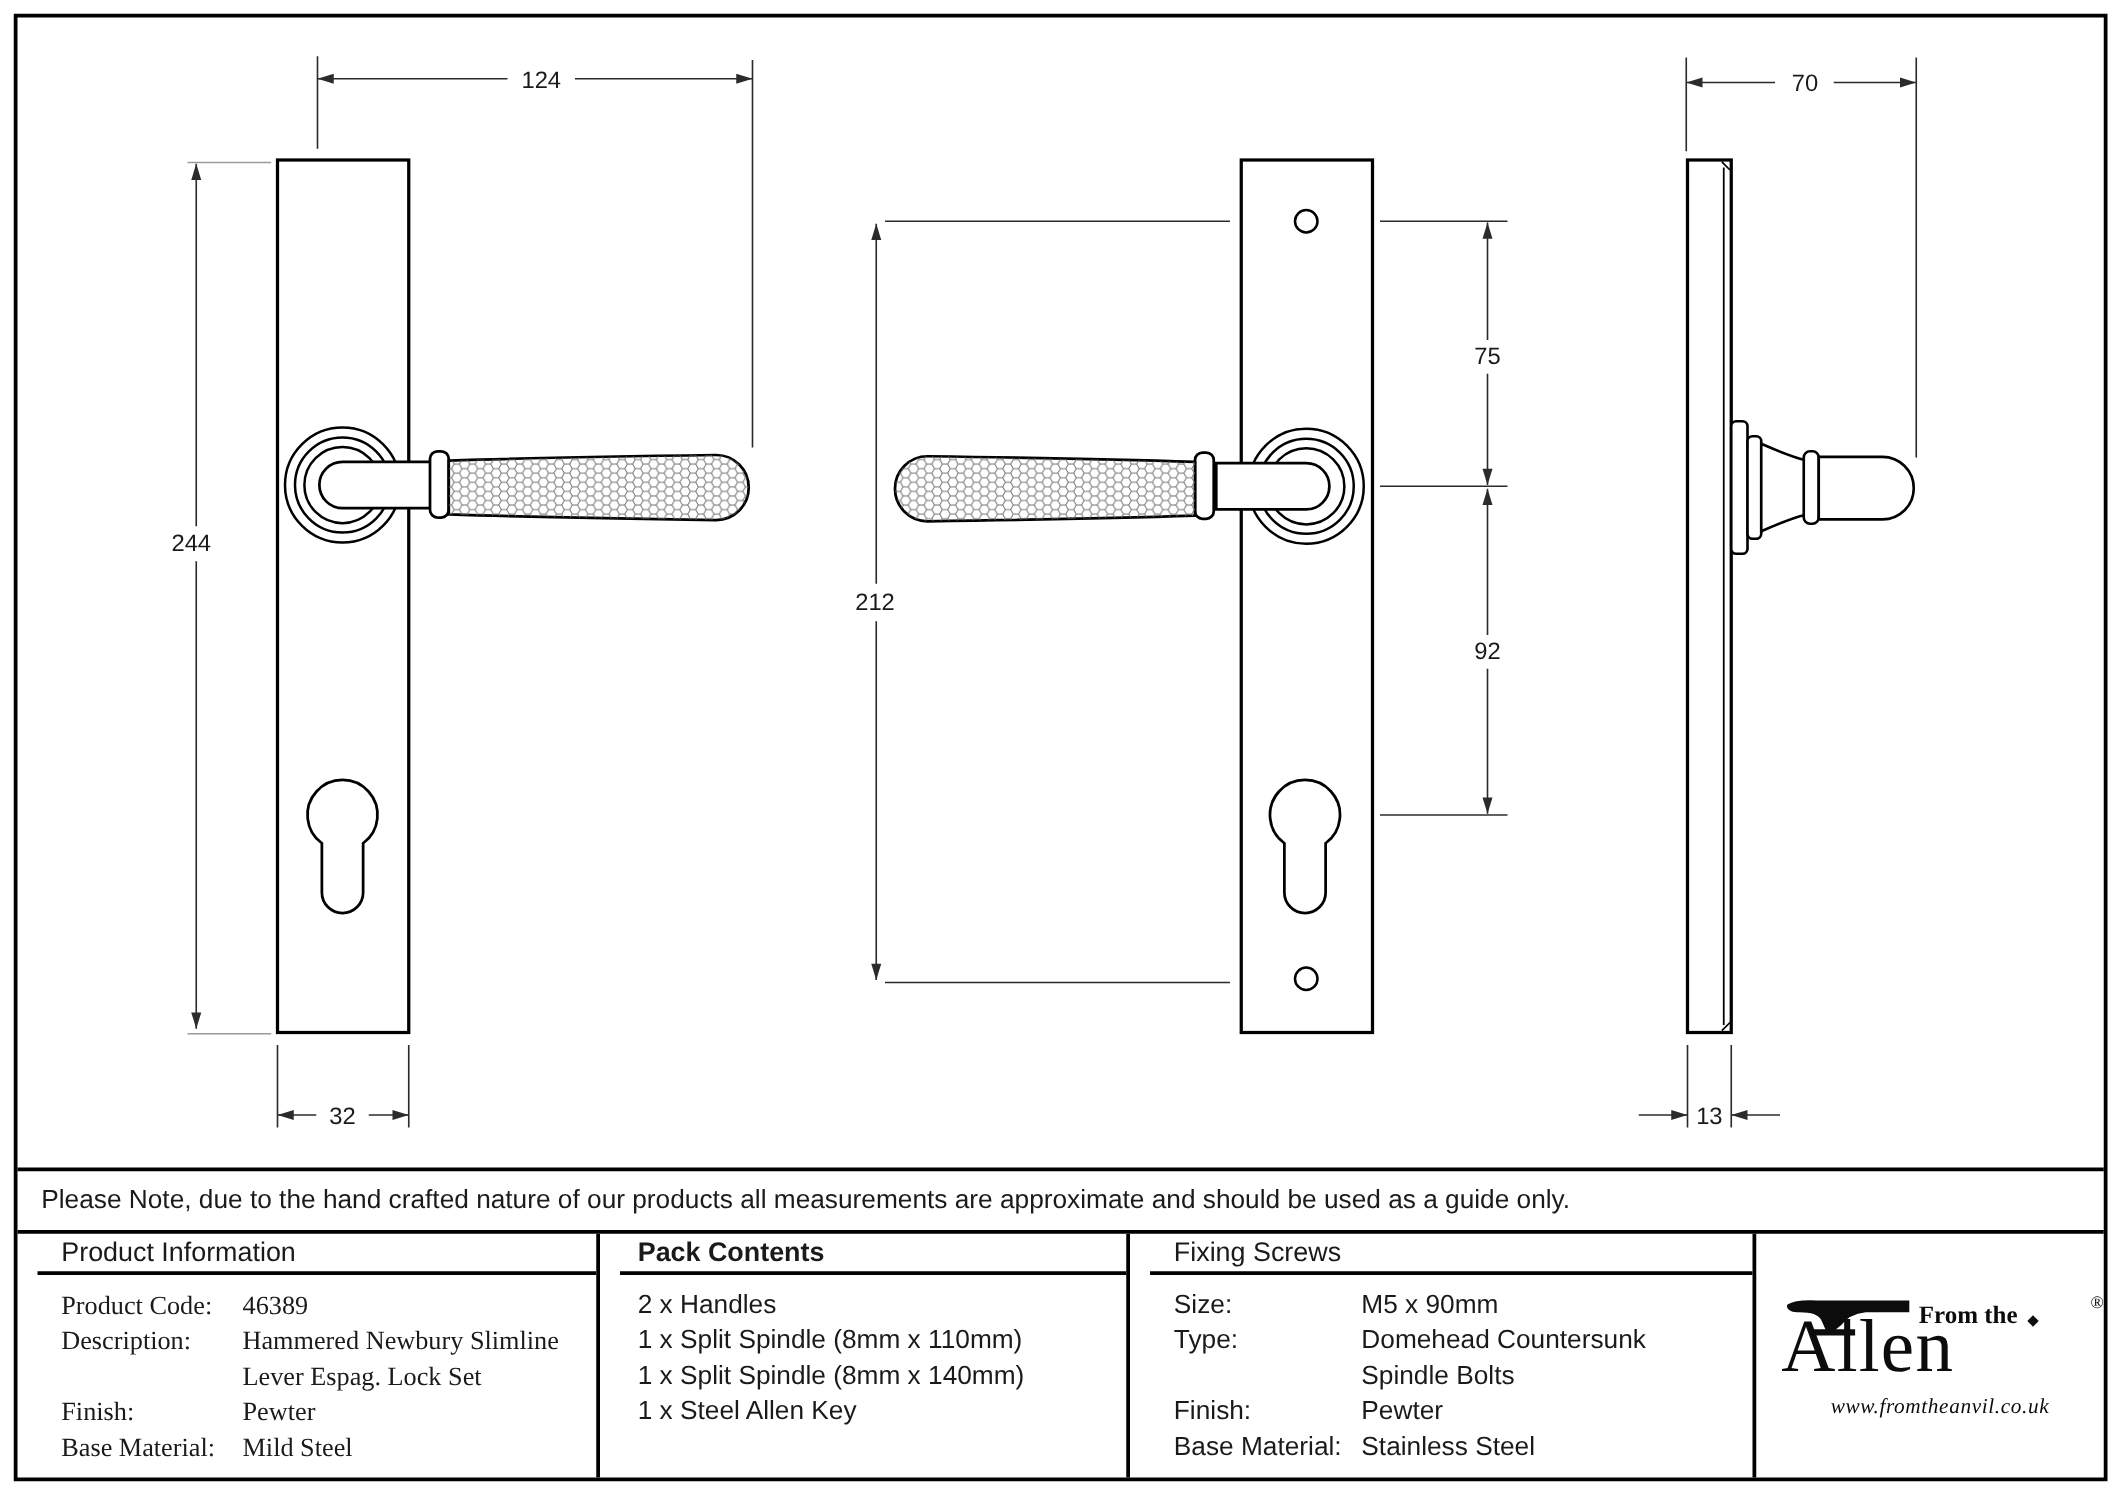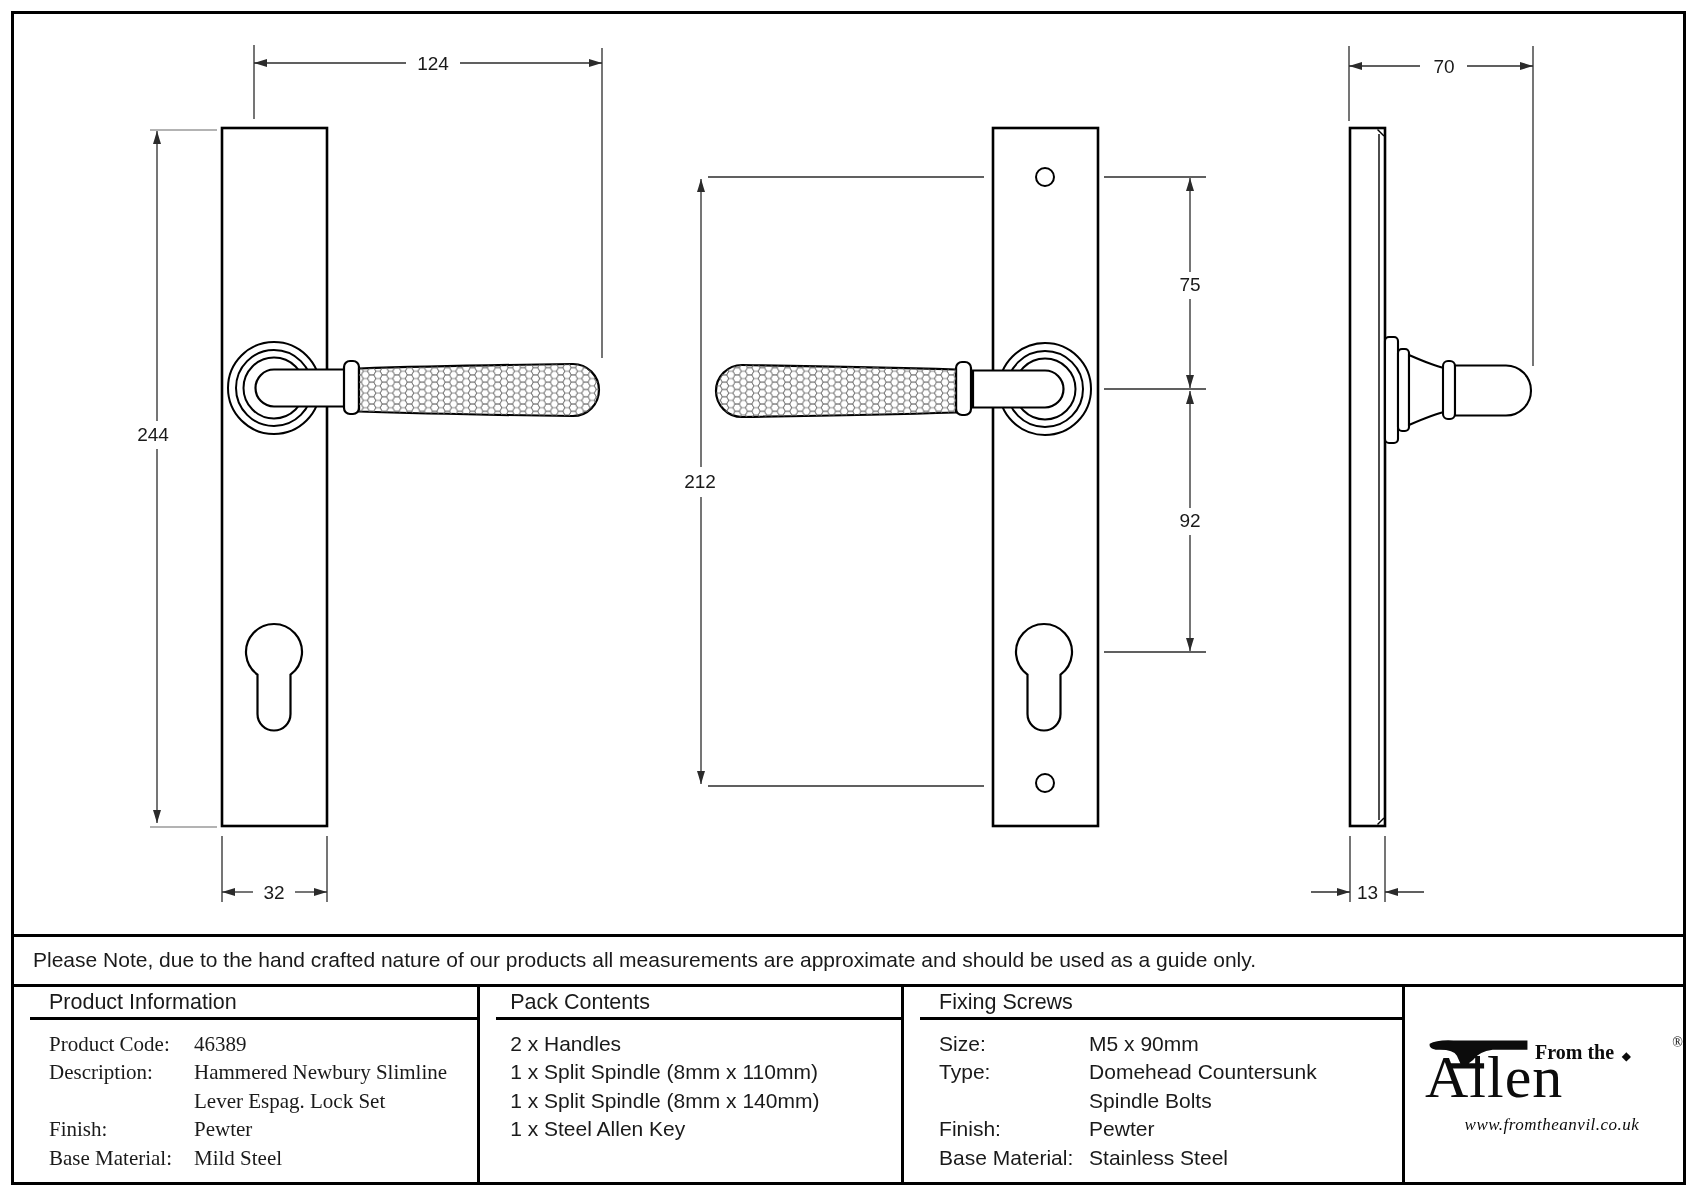--- a/index.html
+++ b/index.html
@@ -25,21 +25,21 @@
   .col{box-sizing:border-box;margin-left:16px;}
   .col-border{border-right:3px solid #000;}
   .col1{width:479px;}
   .col2{width:434px;}
   .col3{width:516px;}
   .col4{flex:1 1 auto;display:flex;align-items:center;justify-content:center;}
   .col-header{
     height:30px;box-sizing:content-box;border-bottom:3px solid #000;
     line-height:31px;font-size:21.5px;padding-left:19px;white-space:nowrap;
   }
-  .col2 .col-header{padding-left:14px;}
+  .col2 .col-header{padding-left:14px;font-weight:bold;}
   .col-body{padding-top:10px;font-size:21px;}
   .trow{line-height:28.4px;white-space:nowrap;display:flex;}
   .col1 .trow{padding-left:19px;font-family:Liberation Serif, serif;}
   .col2 .trow{padding-left:14px;}
   .col3 .trow{padding-left:19px;}
   .tlabel{display:inline-block;flex:0 0 auto;}
   .col1 .tlabel{width:145px;}
   .col3 .tlabel{width:150px;}
   
   .logo{position:relative;width:262px;height:100px;font-family:"Liberation Serif",serif;color:#0c0c0c;}

